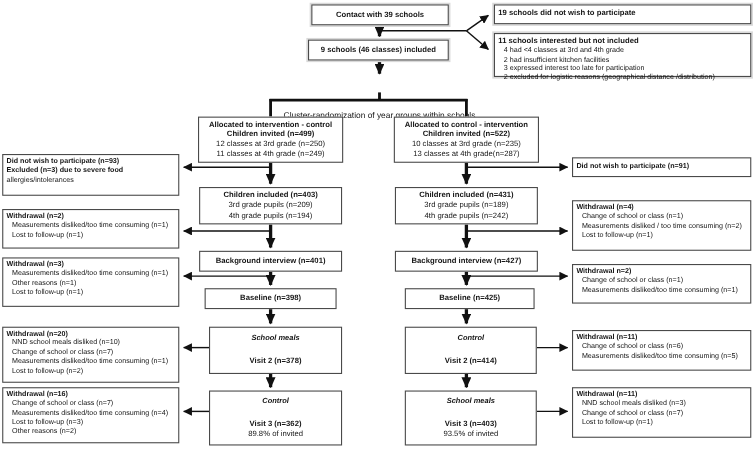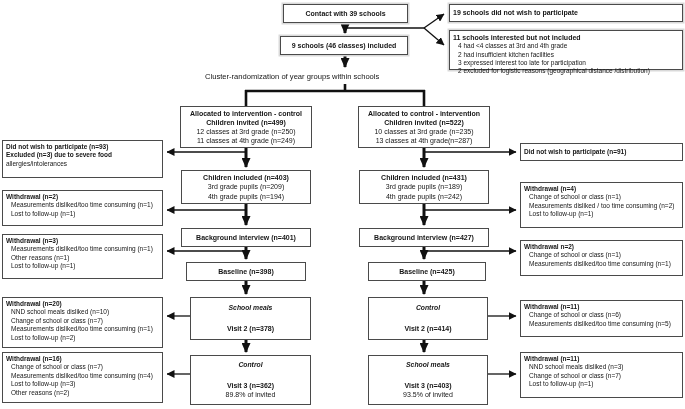--- a/index.html
+++ b/index.html
@@ -11,21 +11,21 @@
     position:absolute;background:#fff;border:1.5px solid #4a4a4a;
     box-sizing:border-box;line-height:1.3;
   }
   .rim{box-shadow:0 0 0 1.5px #d9d9d9;}
   .c{text-align:center;display:flex;flex-direction:column;justify-content:center;font-size:7px;}
   .sp{justify-content:space-around;}
   .l{font-size:6.5px;padding:2px 3px;white-space:nowrap;}
   .b{font-weight:bold;}
   .i{font-style:italic;}
   .ind{padding-left:5px;}
-  .freetext{position:absolute;font-size:7.6px;}
+  .freetext{position:absolute;font-size:7.6px;text-align:center;margin-top:28px;}
   svg{position:absolute;left:0;top:0;}
   .small{font-size:6.8px;}
 </style>
 </head>
 <body>
 
 <div id="canvas">
 
   <svg width="685" height="409" viewBox="0 0 685 409">
     <defs>

